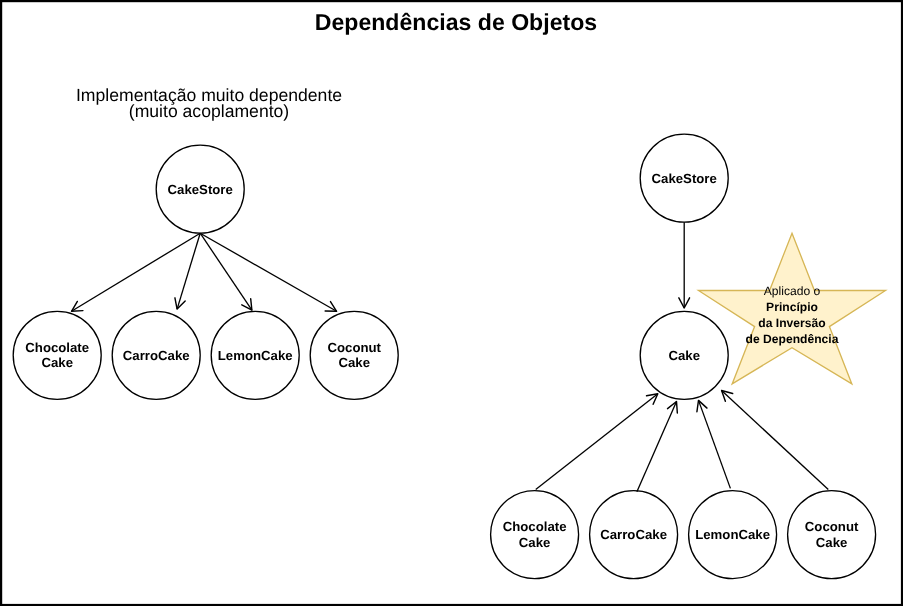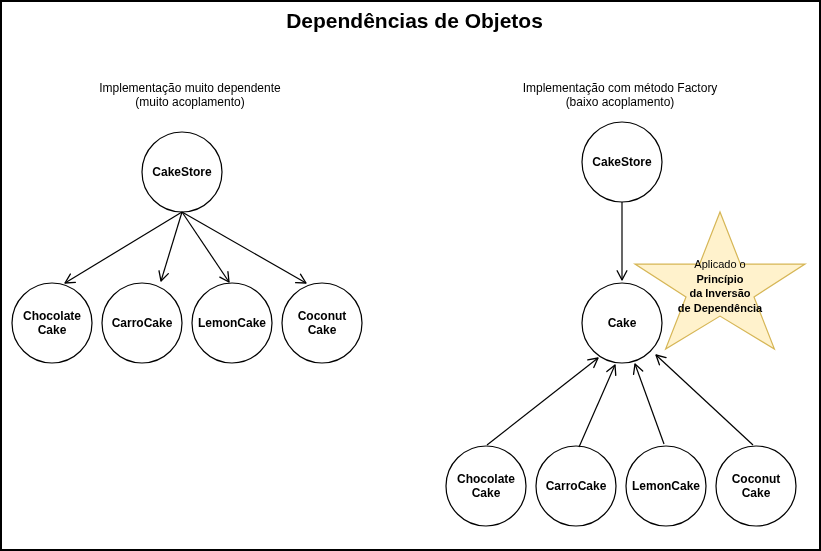--- a/index.html
+++ b/index.html
@@ -19,21 +19,21 @@
     text-align: center;
     font-size: 21px;
     font-weight: bold;
     color: #000000;
   }
   .subtitle {
     position: absolute;
     top: 79px;
     width: 300px;
     text-align: center;
-    font-size: 12px;
+    font-size: 16px;
     line-height: 14px;
     color: #000000;
   }
   .subtitle.left  { left: 38px; }
   .subtitle.right { left: 468px; }
   .subtitle span { display: block; }
   svg.diagram { position: absolute; top: 0; left: 0; }
 </style>
 </head>
 <body>
@@ -89,18 +89,14 @@
       </g>
   </svg>
 
   <div class="title">Dependências de Objetos</div>
 
   <div class="subtitle left">
     <span>Implementação muito dependente</span>
     <span>(muito acoplamento)</span>
   </div>
 
-  <div class="subtitle right">
-    <span>Implementação com método Factory</span>
-    <span>(baixo acoplamento)</span>
-  </div>
 
 </div>
 
 </body></html>

